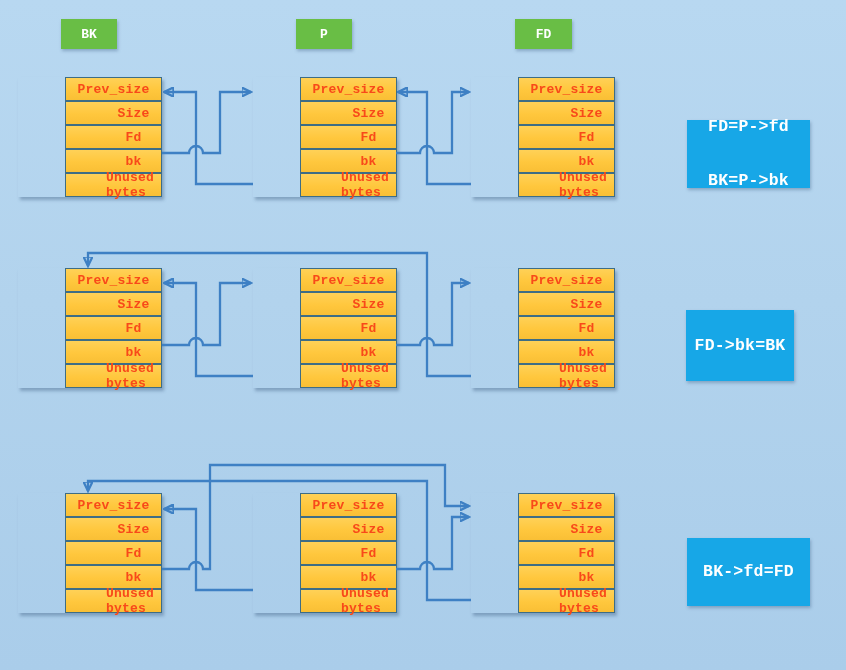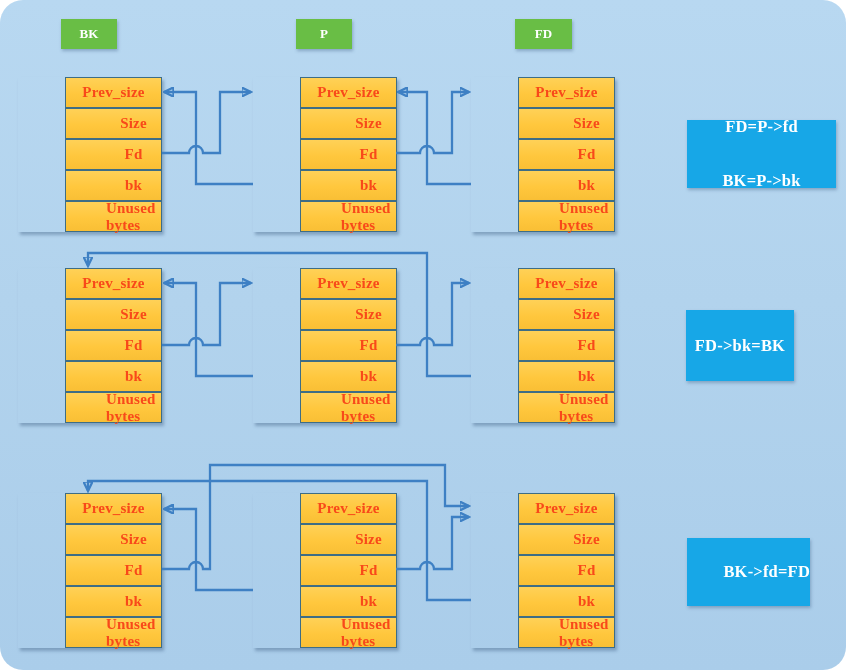--- a/index.html
+++ b/index.html
@@ -1,33 +1,32 @@
 <!DOCTYPE html>
 <html><head>
 <meta charset="utf-8">
 <style>
   html,body{margin:0;padding:0;}
   #stage{
     position:relative;
     width:846px;height:670px;
     background:linear-gradient(180deg,#b8d8f1 0%,#b2d3ed 45%,#aacdea 100%);
     overflow:hidden;
-    font-family:Liberation Serif, serif;
-    border-radius:23px;
+    font-family:Liberation Mono, monospace;
   }
   .chunk{
     position:absolute;width:144px;
     box-shadow:2px 3px 3px rgba(58,90,128,.40);
   }
   .field{
-    box-sizing:border-box;height:31px;
+    box-sizing:border-box;height:24px;
     border:1.6px solid #3e6d85;
     background:linear-gradient(180deg,#ffd157 0%,#ffc73d 55%,#f9bf35 100%);
     display:flex;align-items:center;justify-content:center;
-    font-size:15px;font-weight:bold;color:#f8491a;
+    font-size:13px;font-weight:bold;color:#f8491a;
     letter-spacing:.2px;
     margin-left:47px;
   }
   .field + .field{border-top-width:1px;padding-left:40px;}
   .legend{
     position:absolute;height:30px;
     background:#69be45;color:#ffffff;
     font-size:13px;font-weight:bold;
     display:flex;align-items:center;justify-content:center;
     box-shadow:1px 2px 3px rgba(58,90,128,.38);
@@ -111,28 +110,28 @@
     <div class="field">Unused bytes</div>
   </div>
   <div class="chunk" style="left:471px;top:493px;">
     <div class="field">Prev_size</div>
     <div class="field">Size</div>
     <div class="field">Fd</div>
     <div class="field">bk</div>
     <div class="field">Unused bytes</div>
   </div>
 
-  <div class="steplabel" style="left:687px;top:120px;width:149px;height:68px;gap:28px;">
+  <div class="steplabel" style="left:687px;top:120px;width:123px;height:68px;gap:28px;">
     <div>FD=P-&gt;fd</div>
     <div>BK=P-&gt;bk</div>
   </div>
   <div class="steplabel" style="left:686px;top:310px;width:108px;height:71px;">
     <div>FD-&gt;bk=BK</div>
   </div>
-  <div class="steplabel" style="left:687px;top:538px;width:123px;height:68px;align-items:flex-end;">
+  <div class="steplabel" style="left:687px;top:538px;width:123px;height:68px;">
     <div>BK-&gt;fd=FD</div>
   </div>
 
   <svg id="arrows" width="846" height="670" viewBox="0 0 846 670">
     <defs>
       <marker id="ah" markerUnits="userSpaceOnUse" markerWidth="11" markerHeight="10" refX="9.5" refY="5" orient="auto">
         <path d="M0,0.4 L9.5,5 L0,9.6 Z" fill="#3e80c4" stroke="none"></path>
       </marker>
     </defs>
 

